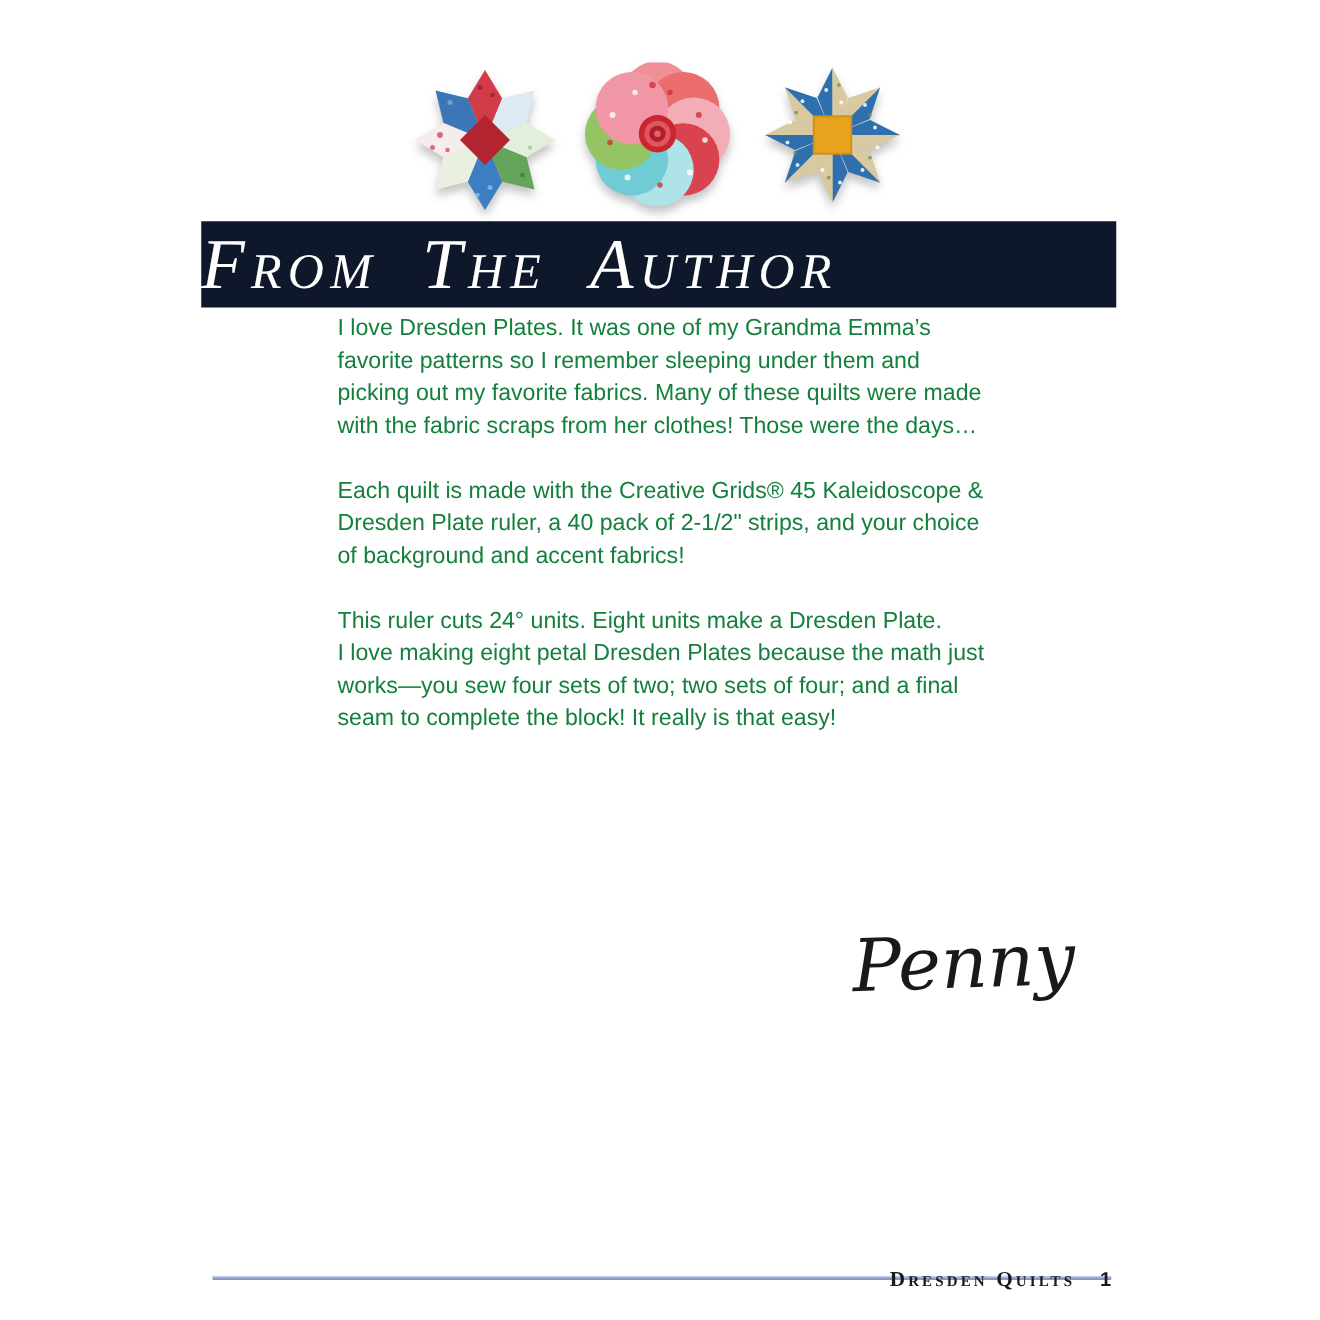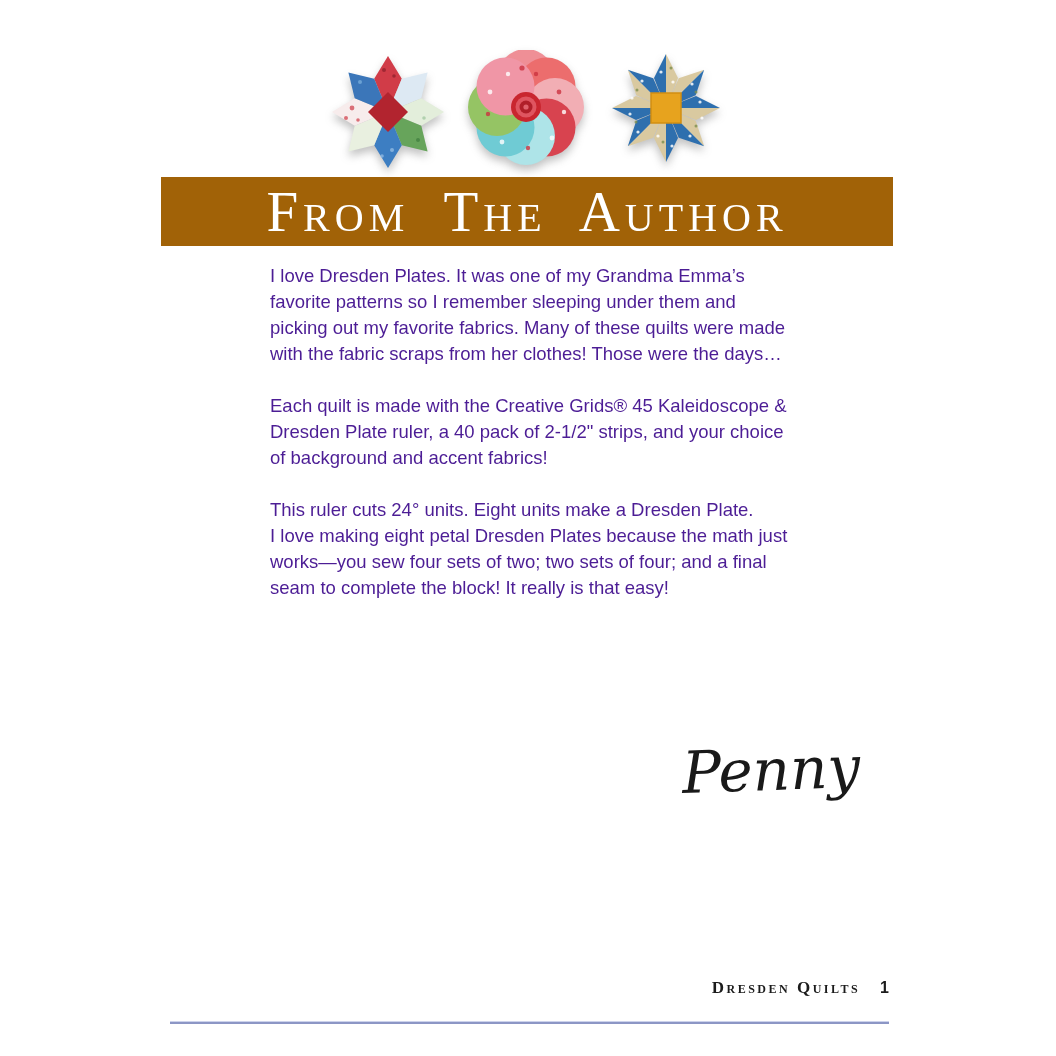--- a/index.html
+++ b/index.html
@@ -15,40 +15,40 @@
   
   .blocks-row{
     position:absolute;top:46px;left:0;width:100%;height:124px;
     display:flex;justify-content:center;align-items:center;gap:20px;
   }
   .block svg{display:block;filter:drop-shadow(0 5px 4px rgba(100,100,100,.40));}
 
   
   .banner{
     position:absolute;top:177px;left:161px;width:732px;height:69px;
-    background:#a16207;
-    display:flex;align-items:center;justify-content:center;
+    background:#0f172a;
+    display:flex;align-items:center;font-style:italic;
   }
   .banner h1{
     margin:0;
     font-family:"Liberation Serif",serif;
     font-variant:small-caps;
     font-weight:400;
     font-size:57px;
     line-height:69px;
     letter-spacing:5px;
     word-spacing:16px;
     color:#ffffff;
     white-space:nowrap;
   }
 
   
   .body-text{
-    position:absolute;top:263px;left:270px;width:620px;
-    color:#4c1d95;
+    position:absolute;top:249px;left:270px;width:620px;
+    color:#15803d;
     font-size:18.5px;
     line-height:26px;
   }
   .body-text p{margin:0;white-space:pre-line;}
   .body-text p + p{margin-top:26px;}
 
   
   .signature{
     position:absolute;top:736px;left:678px;width:186px;
     text-align:center;
@@ -59,21 +59,21 @@
     transform:rotate(-2deg);
   }
 
   
   .footer-rule{
     position:absolute;top:1021px;left:170px;width:719px;height:2px;
     background:#8c96c5;
     border-top:1px solid #cdd3ec;
   }
   .footer{
-    position:absolute;top:978px;right:167px;
+    position:absolute;top:1014px;right:167px;
     display:flex;align-items:baseline;
     font-family:"Liberation Serif",serif;
     color:#1b1b1b;
   }
   .footer .book{
     font-variant:small-caps;
     font-weight:600;
     font-size:17px;
     letter-spacing:2.5px;
   }

